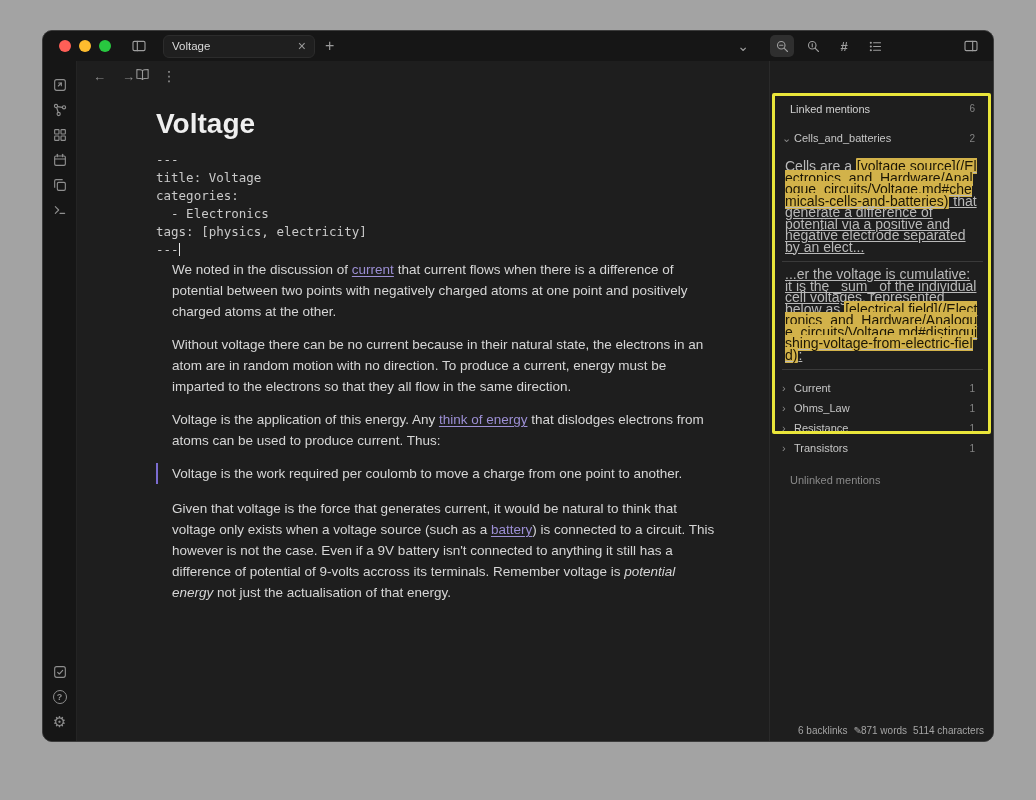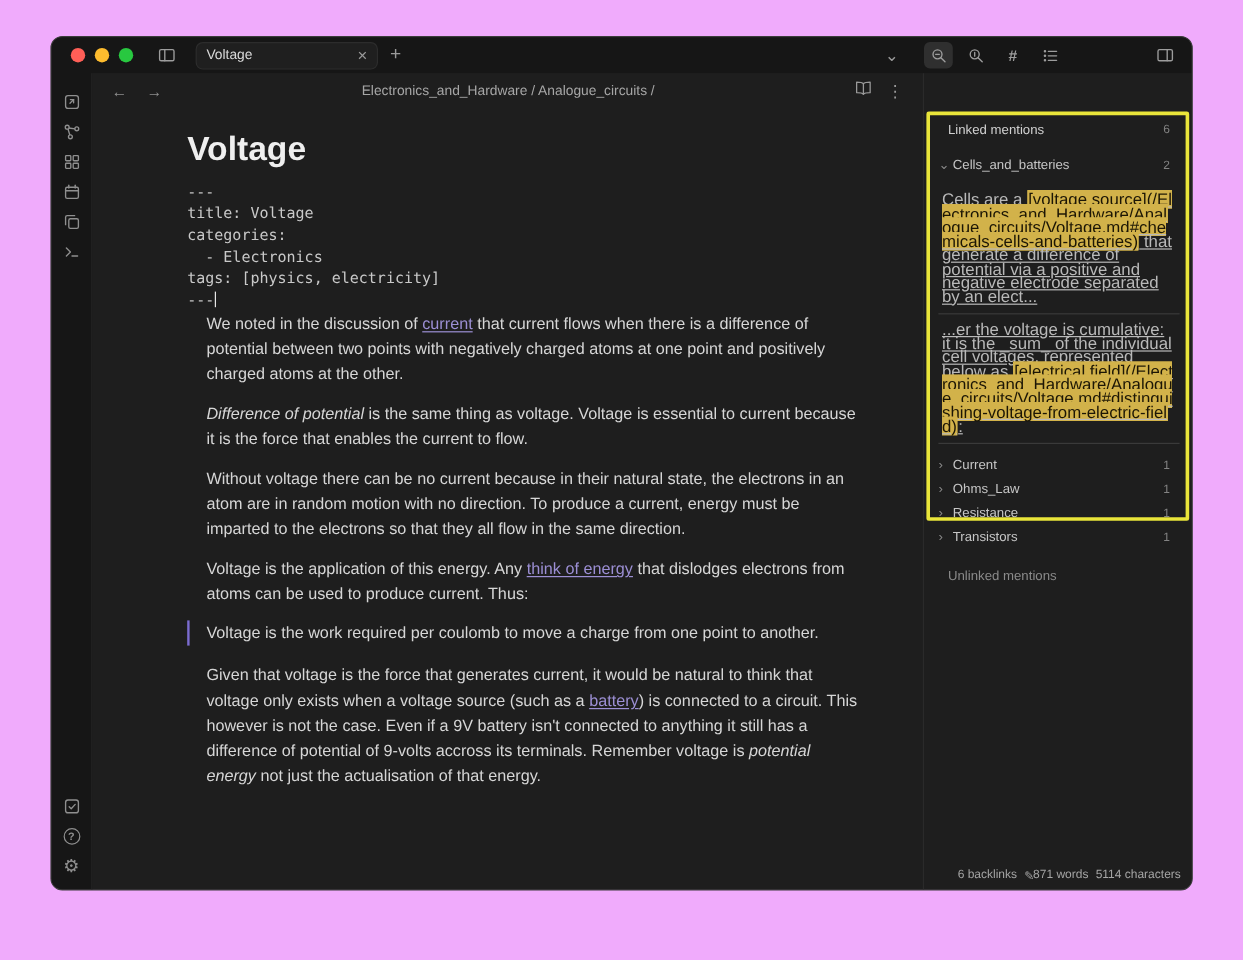--- a/index.html
+++ b/index.html
@@ -1,17 +1,17 @@
 <!DOCTYPE html>
 <html><head>
 <meta charset="utf-8">
 <style>
   * { box-sizing: border-box; margin: 0; padding: 0; }
   html,body { width:1036px; height:800px; background:#000; font-family:"Liberation Sans", sans-serif; }
-  .stage { position:relative; width:1036px; height:800px; background:#f0abfc; overflow:hidden; }
+  .stage { position:relative; width:1036px; height:800px; background:#a3a3a3; overflow:hidden; }
 
   .window { position:absolute; left:42px; top:30px; width:952px; height:712px;
     background:#1e1e1e; border-radius:10px; overflow:hidden; border:1px solid #3c3c3c; }
 
   
   .titlebar { height:30px; background:#161616; display:flex; align-items:center; padding:0 10px; }
   .lights { display:flex; gap:8px; margin-left:6px; }
   .light { width:12px; height:12px; border-radius:50%; }
   .light.red { background:#ff5f57; } .light.yellow { background:#febc2e; } .light.green { background:#28c840; }
   .tb-icon { width:24px; height:22px; display:flex; align-items:center; justify-content:center; color:#9d9d9d; }
@@ -210,21 +210,20 @@
           </div>
         </div>
       </div>
 
       <div class="main">
         <div class="editor-header">
           <div class="nav-arrows">
             <span>←</span>
             <span>→</span>
           </div>
-          <div class="breadcrumb">Electronics_and_Hardware / Analogue_circuits /</div>
           <div class="eh-right">
             <span>
               <svg width="15" height="15" viewBox="0 0 24 24" fill="none" stroke="currentColor" stroke-width="1.7" stroke-linecap="round" stroke-linejoin="round">
                   <path d="M12 6c-1.5-1.6-4-2-9-2v14c5 0 7.5.4 9 2 1.5-1.6 4-2 9-2V4c-5 0-7.5.4-9 2z"></path>
                   <line x1="12" y1="6" x2="12" y2="20"></line>
                 </svg>
             </span>
             <span style="font-size:14px;">⋮</span>
           </div>
         </div>
@@ -234,21 +233,20 @@
           <div class="frontmatter">
             <div class="fm-line">---</div>
             <div class="fm-line">title: Voltage</div>
             <div class="fm-line">categories:</div>
             <div class="fm-line">  - Electronics</div>
             <div class="fm-line">tags: [physics, electricity]</div>
             <div class="fm-line"><span>---</span><span class="cursor"></span></div>
           </div>
 
           <p><span>We noted in the discussion of </span><a class="seg-link">current</a><span> that current flows when there is a difference of potential between two points with negatively charged atoms at one point and positively charged atoms at the other.</span></p>
-          <p><span class="seg-em">Difference of potential</span><span> is the same thing as voltage. Voltage is essential to current because it is the force that enables the current to flow.</span></p>
           <p><span>Without voltage there can be no current because in their natural state, the electrons in an atom are in random motion with no direction. To produce a current, energy must be imparted to the electrons so that they all flow in the same direction.</span></p>
           <p><span>Voltage is the application of this energy. Any </span><a class="seg-link">think of energy</a><span> that dislodges electrons from atoms can be used to produce current. Thus:</span></p>
           <div class="quote"><span>Voltage is the work required per coulomb to move a charge from one point to another.</span></div>
           <p><span>Given that voltage is the force that generates current, it would be natural to think that voltage only exists when a voltage source (such as a </span><a class="seg-link">battery</a><span>) is connected to a circuit. This however is not the case. Even if a 9V battery isn't connected to anything it still has a difference of potential of 9-volts accross its terminals. Remember voltage is </span><span class="seg-em">potential energy</span><span> not just the actualisation of that energy.</span></p>
         </div>
       </div>
 
       <div class="rightpanel">
         <div class="lm-header">
           <span>Linked mentions</span>

